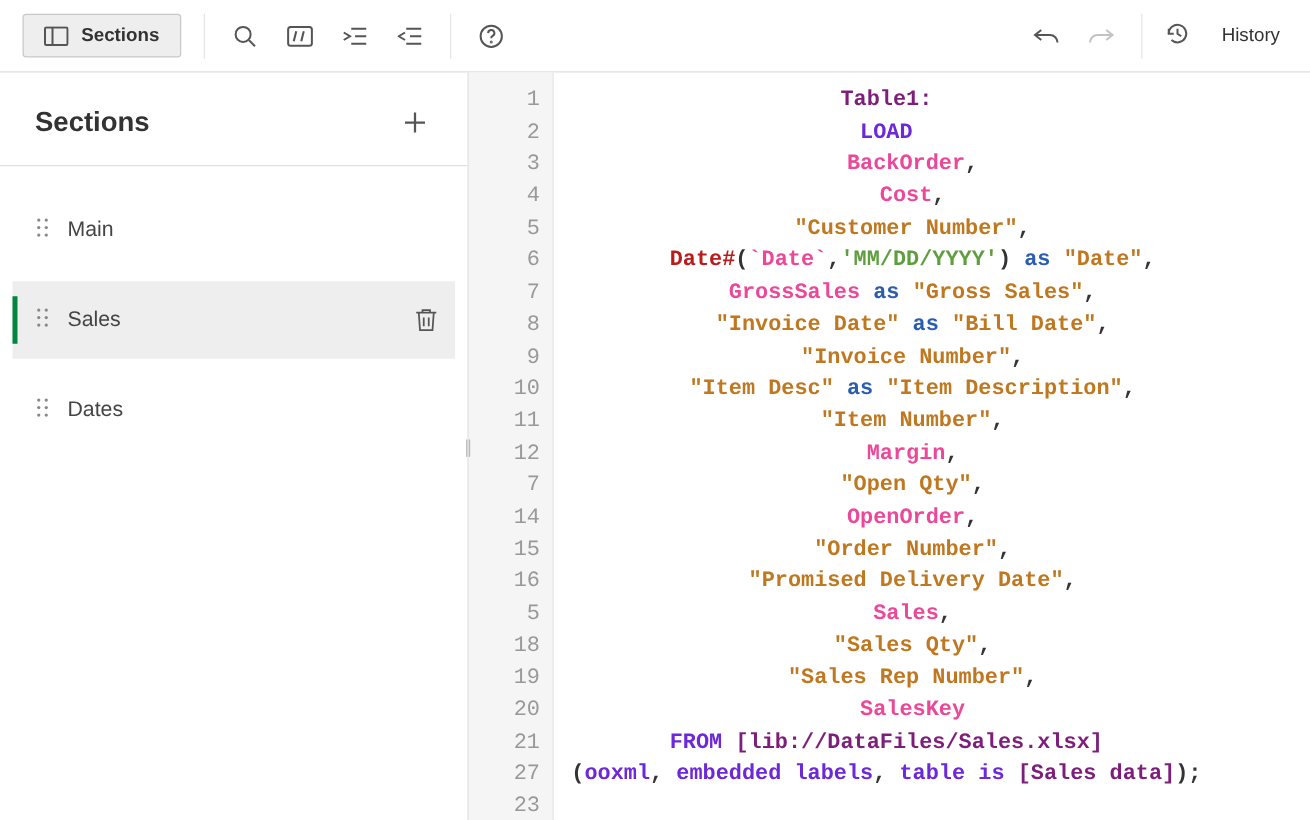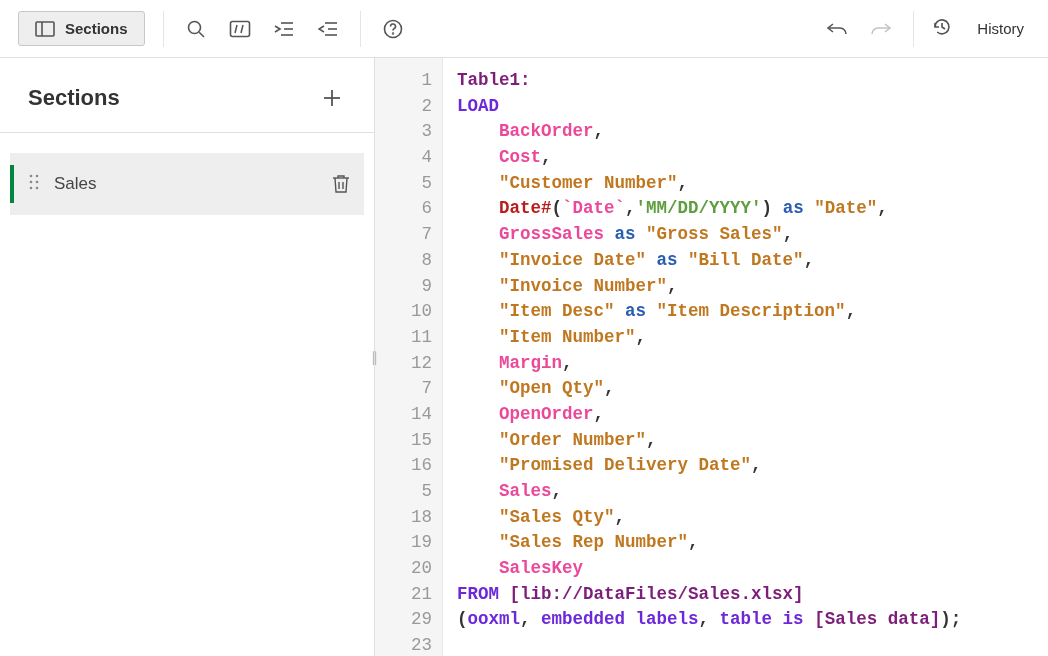--- a/index.html
+++ b/index.html
@@ -141,20 +141,21 @@
     border-right: 1px solid #e8e8e8;
     color: #999;
     text-align: right;
     padding: 10px 10px 0 0;
   }
   .gutter div { height: 25.7px; }
   .code {
     padding: 10px 0 0 14px;
     white-space: pre;
     color: #333;
+    text-align: center;
   }
   .tk-tbl   { color: #7d1f7a; font-weight: bold; }
   .tk-kw    { color: #6d28d9; font-weight: bold; }
   .tk-as    { color: #2a5db0; font-weight: bold; }
   .tk-fld   { color: #ec4899; font-weight: bold; }
   .tk-str   { color: #c07820; font-weight: bold; }
   .tk-lit   { color: #5f9e3f; font-weight: bold; }
   .tk-fn    { color: #b91c1c; font-weight: bold; }
   .tk-plain { color: #333; font-weight: bold; }
   .tk-sqbr  { color: #7d1f7a; font-weight: bold; }
@@ -254,39 +255,61 @@
     <div class="sidebar-header">
       <h2>Sections</h2>
       <div class="add-section-btn">
         <svg width="20" height="20" viewBox="0 0 20 20" fill="none" stroke="#555" stroke-width="1.8">
           <line x1="10" y1="2" x2="10" y2="18"></line>
           <line x1="2" y1="10" x2="18" y2="10"></line>
         </svg>
       </div>
     </div>
     <div class="section-list">
+        <div class="section-item">
+          <span class="drag-handle"><svg width="12" height="18" viewBox="0 0 12 18" fill="#888">
+              <circle cx="3" cy="3" r="1.3"></circle>
+              <circle cx="9" cy="3" r="1.3"></circle>
+              <circle cx="3" cy="9" r="1.3"></circle>
+              <circle cx="9" cy="9" r="1.3"></circle>
+              <circle cx="3" cy="15" r="1.3"></circle>
+              <circle cx="9" cy="15" r="1.3"></circle>
+            </svg></span>
+          <span class="label">Main</span>
+        </div>
         <div class="section-item active">
           <span class="drag-handle"><svg width="12" height="18" viewBox="0 0 12 18" fill="#888">
               <circle cx="3" cy="3" r="1.3"></circle>
               <circle cx="9" cy="3" r="1.3"></circle>
               <circle cx="3" cy="9" r="1.3"></circle>
               <circle cx="9" cy="9" r="1.3"></circle>
               <circle cx="3" cy="15" r="1.3"></circle>
               <circle cx="9" cy="15" r="1.3"></circle>
             </svg></span>
           <span class="label">Sales</span>
           <span class="delete-icon">
             <svg width="18" height="20" viewBox="0 0 18 20" fill="none" stroke="#555" stroke-width="1.4">
               <polyline points="1,4 17,4"></polyline>
               <path d="M3 4 L4 18 H14 L15 4"></path>
               <path d="M6 4 V2 H12 V4"></path>
               <line x1="7" y1="8" x2="7" y2="15"></line>
               <line x1="11" y1="8" x2="11" y2="15"></line>
             </svg>
           </span>
+        </div>
+        <div class="section-item">
+          <span class="drag-handle"><svg width="12" height="18" viewBox="0 0 12 18" fill="#888">
+              <circle cx="3" cy="3" r="1.3"></circle>
+              <circle cx="9" cy="3" r="1.3"></circle>
+              <circle cx="3" cy="9" r="1.3"></circle>
+              <circle cx="9" cy="9" r="1.3"></circle>
+              <circle cx="3" cy="15" r="1.3"></circle>
+              <circle cx="9" cy="15" r="1.3"></circle>
+            </svg></span>
+          <span class="label">Dates</span>
         </div>
       </div>
   </div>
 
   <div class="splitter">∥</div>
 
   <div class="editor">
     <div class="gutter">
         <div>1</div>
         <div>2</div>
@@ -302,18 +325,18 @@
         <div>12</div>
         <div>7</div>
         <div>14</div>
         <div>15</div>
         <div>16</div>
         <div>5</div>
         <div>18</div>
         <div>19</div>
         <div>20</div>
         <div>21</div>
-        <div>29</div>
+        <div>27</div>
         <div>23</div>
       </div>
     <div class="code"><div class="code-line"><span class="tk-tbl">Table1:</span></div><div class="code-line"><span class="tk-kw">LOAD</span></div><div class="code-line"><span>    </span><span class="tk-fld">BackOrder</span><span class="tk-plain">,</span></div><div class="code-line"><span>    </span><span class="tk-fld">Cost</span><span class="tk-plain">,</span></div><div class="code-line"><span>    </span><span class="tk-str">"Customer Number"</span><span class="tk-plain">,</span></div><div class="code-line"><span>    </span><span class="tk-fn">Date#</span><span class="tk-plain">(</span><span class="tk-fld">`Date`</span><span class="tk-plain">,</span><span class="tk-lit">'MM/DD/YYYY'</span><span class="tk-plain">)</span><span> </span><span class="tk-as">as</span><span> </span><span class="tk-str">"Date"</span><span class="tk-plain">,</span></div><div class="code-line"><span>    </span><span class="tk-fld">GrossSales</span><span> </span><span class="tk-as">as</span><span> </span><span class="tk-str">"Gross Sales"</span><span class="tk-plain">,</span></div><div class="code-line"><span>    </span><span class="tk-str">"Invoice Date"</span><span> </span><span class="tk-as">as</span><span> </span><span class="tk-str">"Bill Date"</span><span class="tk-plain">,</span></div><div class="code-line"><span>    </span><span class="tk-str">"Invoice Number"</span><span class="tk-plain">,</span></div><div class="code-line"><span>    </span><span class="tk-str">"Item Desc"</span><span> </span><span class="tk-as">as</span><span> </span><span class="tk-str">"Item Description"</span><span class="tk-plain">,</span></div><div class="code-line"><span>    </span><span class="tk-str">"Item Number"</span><span class="tk-plain">,</span></div><div class="code-line"><span>    </span><span class="tk-fld">Margin</span><span class="tk-plain">,</span></div><div class="code-line"><span>    </span><span class="tk-str">"Open Qty"</span><span class="tk-plain">,</span></div><div class="code-line"><span>    </span><span class="tk-fld">OpenOrder</span><span class="tk-plain">,</span></div><div class="code-line"><span>    </span><span class="tk-str">"Order Number"</span><span class="tk-plain">,</span></div><div class="code-line"><span>    </span><span class="tk-str">"Promised Delivery Date"</span><span class="tk-plain">,</span></div><div class="code-line"><span>    </span><span class="tk-fld">Sales</span><span class="tk-plain">,</span></div><div class="code-line"><span>    </span><span class="tk-str">"Sales Qty"</span><span class="tk-plain">,</span></div><div class="code-line"><span>    </span><span class="tk-str">"Sales Rep Number"</span><span class="tk-plain">,</span></div><div class="code-line"><span>    </span><span class="tk-fld">SalesKey</span></div><div class="code-line"><span class="tk-kw">FROM</span><span> </span><span class="tk-sqbr">[lib://DataFiles/Sales.xlsx]</span></div><div class="code-line"><span class="tk-plain">(</span><span class="tk-kw">ooxml</span><span class="tk-plain">, </span><span class="tk-kw">embedded labels</span><span class="tk-plain">, </span><span class="tk-kw">table is</span><span> </span><span class="tk-sqbr">[Sales data]</span><span class="tk-plain">);</span></div><div class="code-line"></div></div>
   </div>
 </div>
 
 </body></html>

